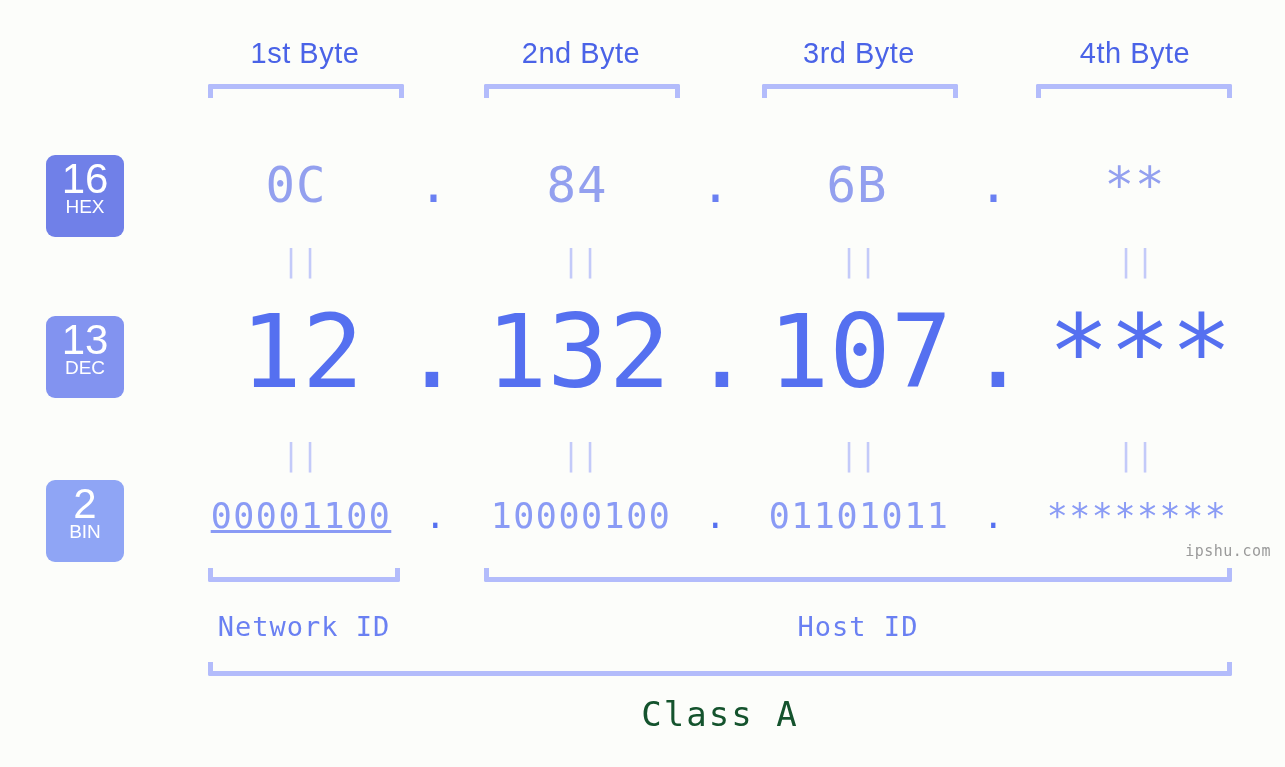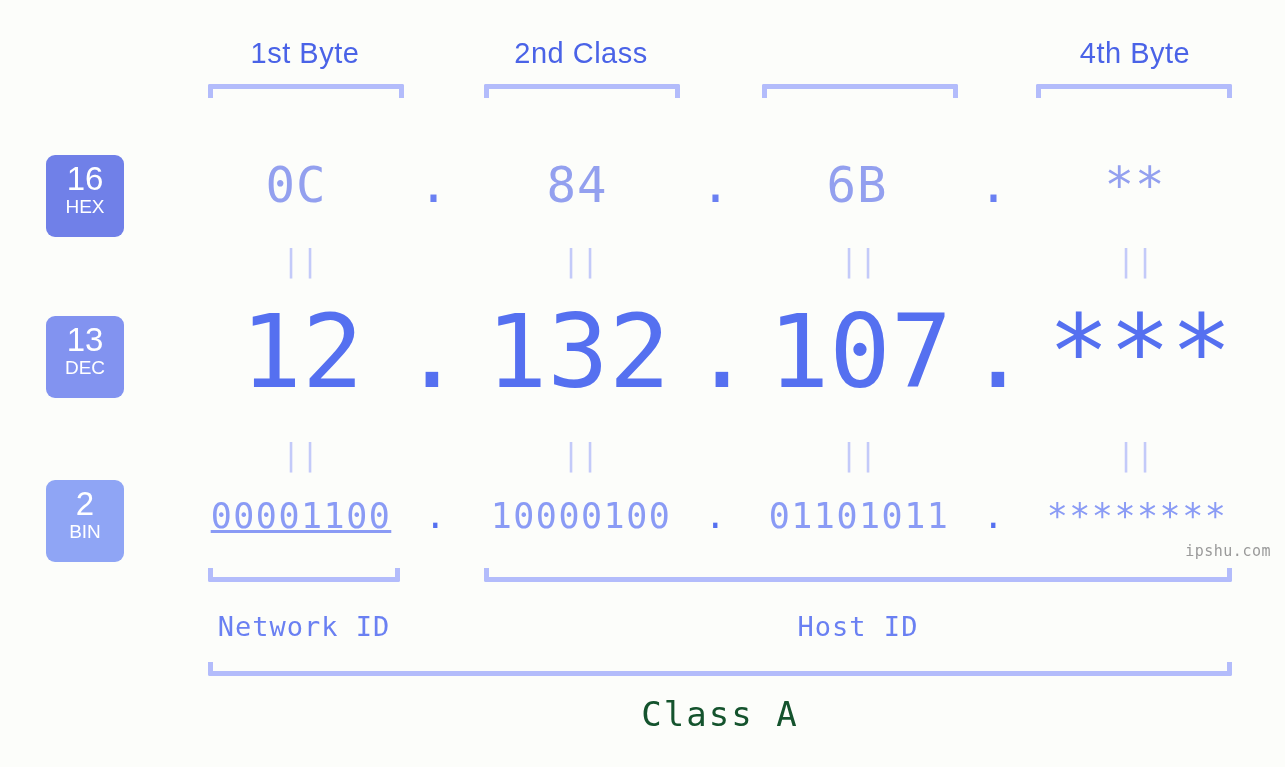--- a/index.html
+++ b/index.html
@@ -59,21 +59,21 @@
     width: 78px;
     border-radius: 9px;
     color: #ffffff;
     text-align: center;
     font-family: "Liberation Sans", sans-serif;
     box-sizing: border-box;
     padding-top: 7px;
   }
   .badge .num {
     display: block;
-    font-size: 33px;
+    font-size: 42px;
     line-height: 34px;
     font-weight: 400;
   }
   .badge .word {
     display: block;
     font-size: 19px;
     line-height: 22px;
     font-weight: 400;
   }
 
@@ -173,21 +173,22 @@
     color: #9a9a9a;
     letter-spacing: 0.5px;
   }
 </style>
 </head>
 <body>
 
 <div id="page">
 
   <div class="byte-header" style="left:196px; width:218px;">1st Byte</div>
-  <div class="byte-header" style="left:472px; width:218px;">2nd Class</div>
+  <div class="byte-header" style="left:472px; width:218px;">2nd Byte</div>
+  <div class="byte-header" style="left:750px; width:218px;">3rd Byte</div>
   <div class="byte-header" style="left:1026px; width:218px;">4th Byte</div>
 
   <div class="bracket-down" style="left:208px; top:84px; width:196px;"></div>
   <div class="bracket-down" style="left:484px; top:84px; width:196px;"></div>
   <div class="bracket-down" style="left:762px; top:84px; width:196px;"></div>
   <div class="bracket-down" style="left:1036px; top:84px; width:196px;"></div>
 
   <div class="badge" style="top:155px; height:82px; background:#7080e8;">
     <span class="num">16</span>
     <span class="word">HEX</span>

